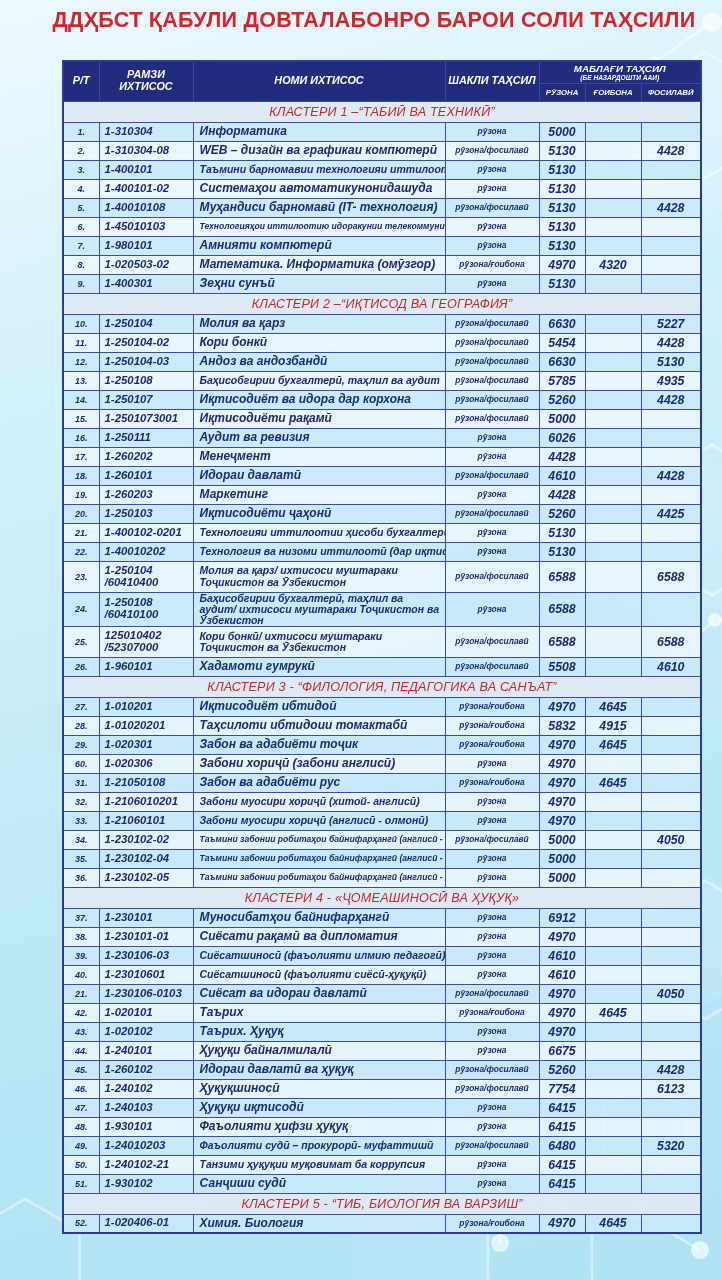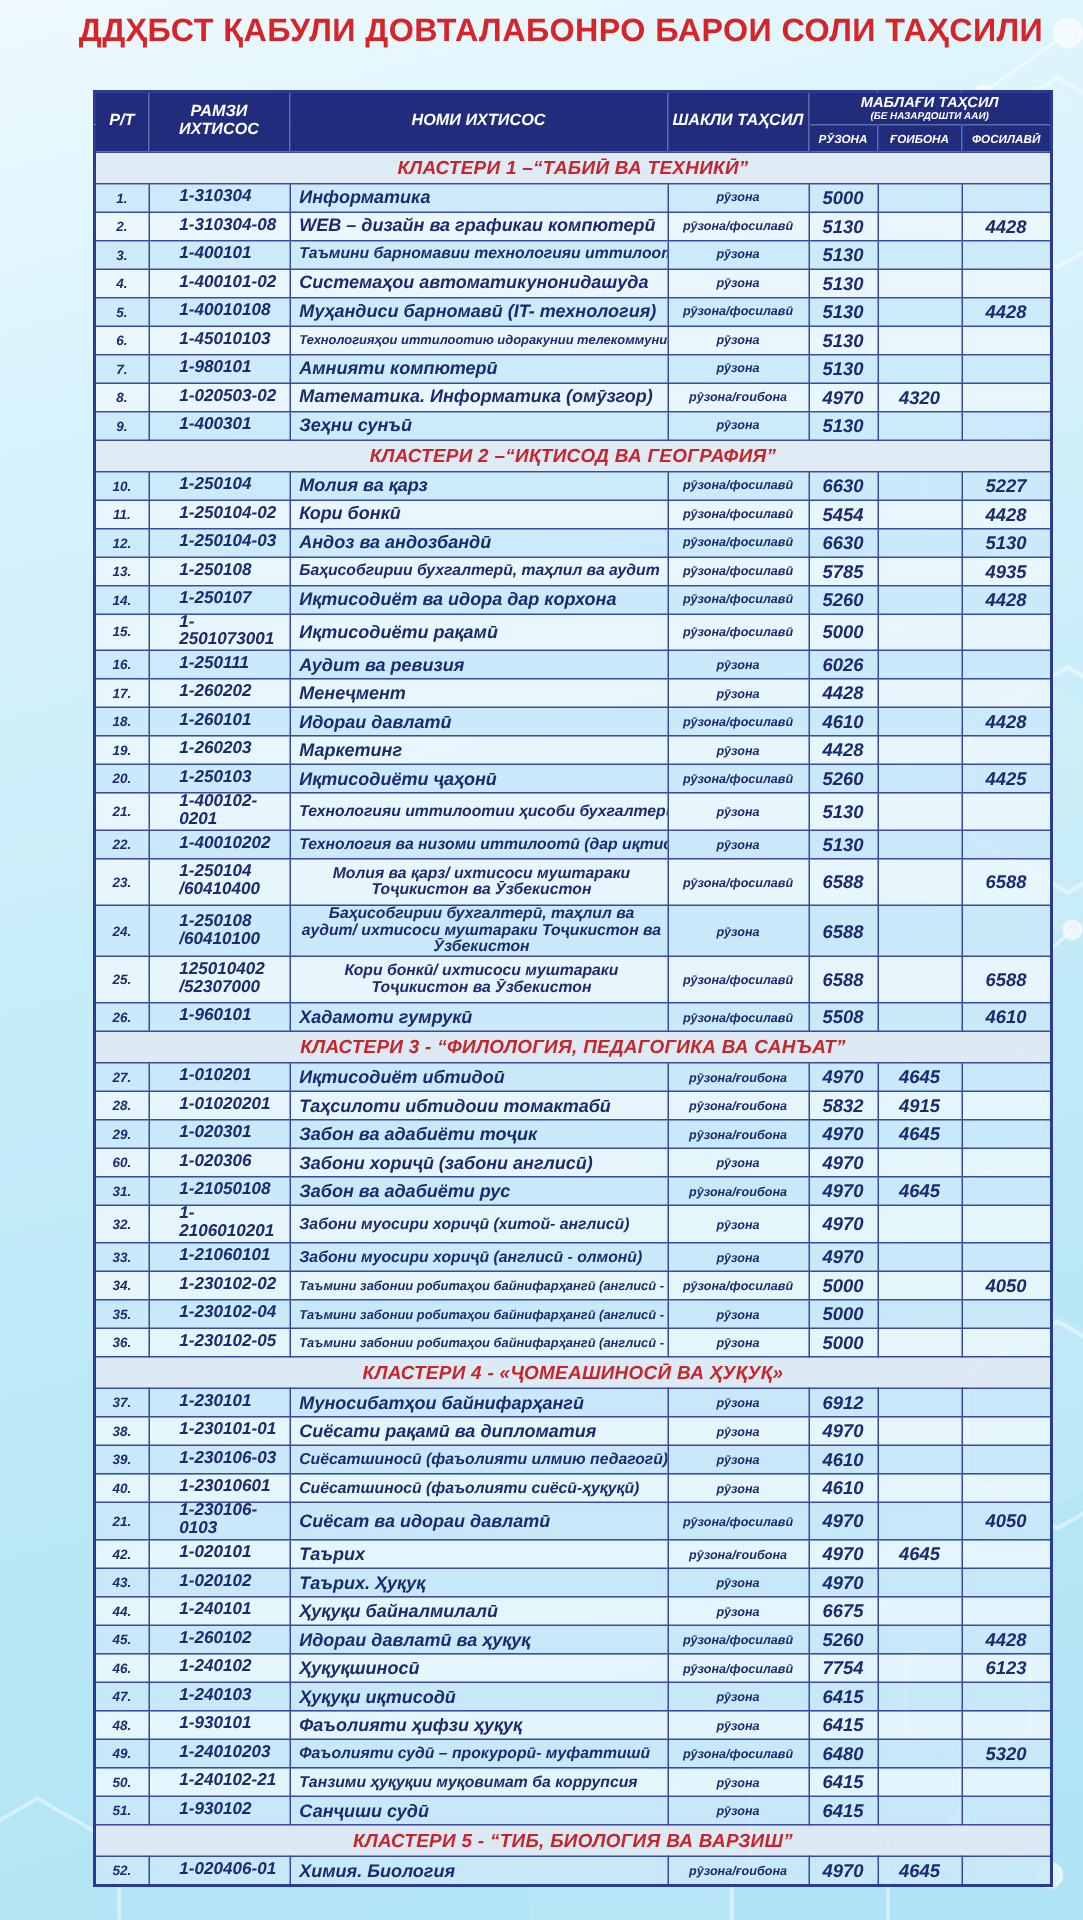--- a/index.html
+++ b/index.html
@@ -21,32 +21,32 @@
   th,td{border:1.5px solid #3a4aa0;overflow:hidden;vertical-align:middle;}
   thead th{background:#212d7c;color:#ffffff;font-style:italic;padding:0 2px;}
   .th-main{font-size:10.8px;line-height:1.1;}
   .th-tuition-top{font-size:9.8px;line-height:1.05;padding-top:1px;}
   .th-tuition-sub{font-size:6.6px;font-weight:bold;line-height:1.1;}
   .th-sub{font-size:7.8px;height:17px;}
   tr.hrow1{height:22px;}
   tr.hrow2{height:17px;}
   tr.section-row{height:21px;}
   tr.section-row td{
-    background:rgba(223,233,243,0.93);color:#c9242b;font-weight:bold;
+    background:rgba(223,233,243,0.93);color:#c9242b;font-weight:normal;
     font-size:12.6px;text-align:center;letter-spacing:.2px;
   }
   tr.data-row{height:19px;}
   tr.data-row.tall{height:31px;}
   tr.base td{background:rgba(202,232,249,0.88);}
   tr.alt td{background:rgba(236,247,253,0.85);}
   td{font-weight:bold;}
   .num{font-size:9px;text-align:center;}
-  .code{font-size:11.4px;text-align:left;padding:0 2px 0 20px;line-height:1.05;}
+  .code{font-size:11.4px;text-align:left;padding:0 2px 0 5px;line-height:1.05;}
   .name{font-size:12px;text-align:left;padding:0 2px 0 6px;line-height:1.05;white-space:nowrap;margin-top:36px;}
-  tr.tall .name{white-space:normal;text-align:center;}
+  tr.tall .name{white-space:normal;}
   .fit-mid{font-size:10.5px;}
   .fit-small{font-size:8.6px;}
   .form{font-size:8.4px;text-align:center;line-height:1;}
   .money{font-size:12.3px;text-align:center;}
 </style>
 </head>
 <body>
 
 <svg class="decor" viewBox="0 0 722 1280" xmlns="http://www.w3.org/2000/svg">
   <defs>

